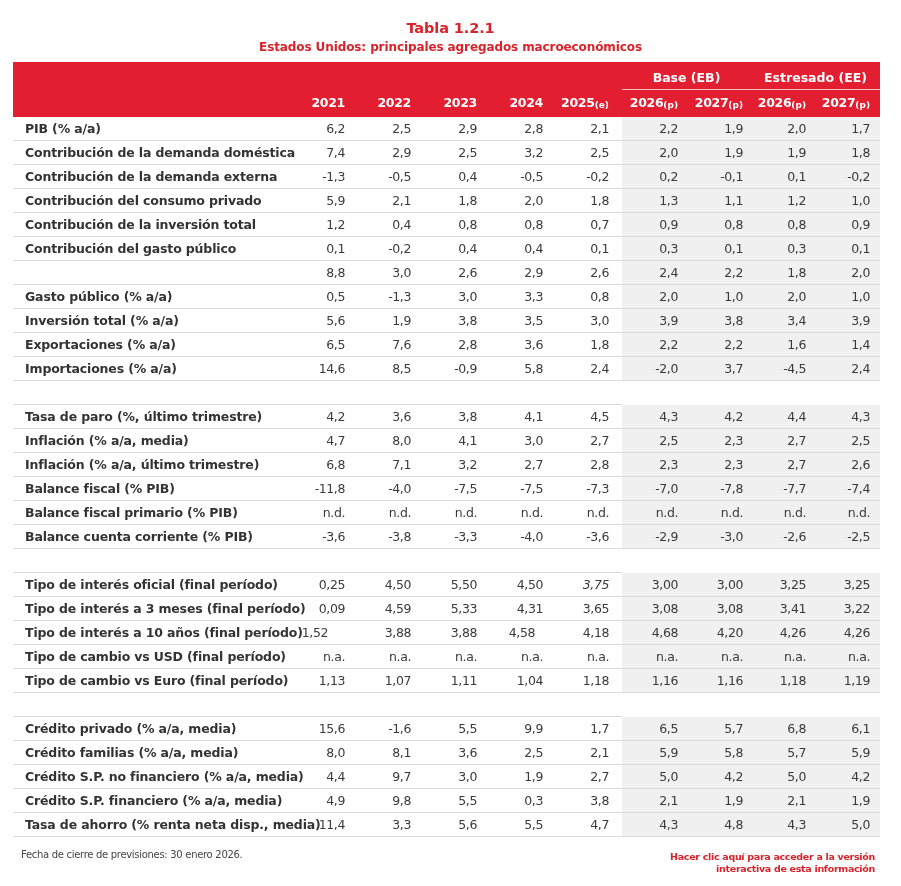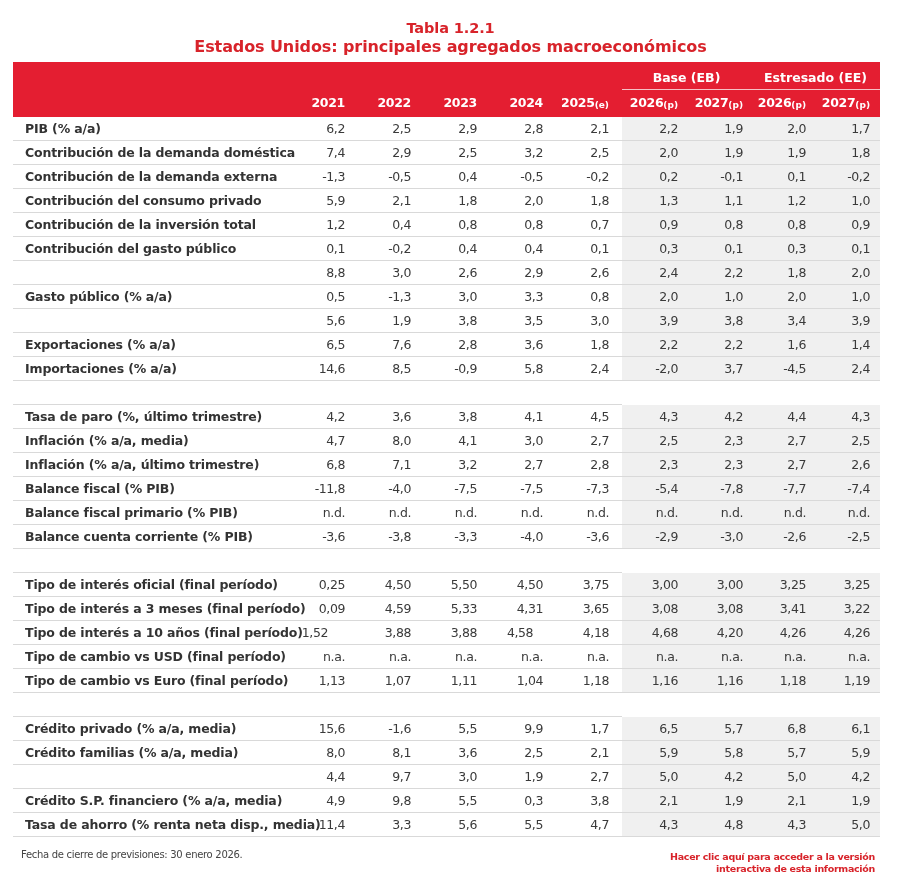--- a/index.html
+++ b/index.html
@@ -1,21 +1,21 @@
 <!DOCTYPE html>
 <html><head>
 <meta charset="utf-8">
 <style>
   html, body { margin: 0; padding: 0; background: #ffffff; }
   body { width: 901px; height: 886px; position: relative; overflow: hidden;
          font-family: "DejaVu Sans", sans-serif; color: #2b2b2b; }
   .title { position: absolute; left: 0; width: 901px; text-align: center;
            color: #d8232a; font-weight: bold; font-size: 14.5px; line-height: 18px; letter-spacing: -0.1px; }
   .title.t1 { top: 19px; }
-  .title.t2 { top: 38px; font-size: 16px; }
+  .title.t2 { top: 38px; font-size: 12px; }
   .header { position: absolute; left: 13px; top: 62px; width: 867px; height: 55px; background: #e41e31; }
   .header .grp { position: absolute; top: 5px; height: 22px; line-height: 22px; color: #fff;
                  font-weight: bold; font-size: 12.5px; text-align: center; }
   .header .rule { position: absolute; left: 609px; width: 258px; top: 27px; height: 1px; background: #f6c0c5; }
   .header .yr { position: absolute; top: 30px; height: 22px; line-height: 22px; color: #fff;
                 font-weight: bold; font-size: 12.5px; text-align: right; letter-spacing: -0.3px; }
   .header .yr sub { font-size: 9px; vertical-align: -1px; letter-spacing: 0; }
   .table { position: absolute; left: 13px; top: 117px; width: 867px; }
   .graybg { position: absolute; left: 609px; top: 0; width: 258px; background: #f0f0f0; }
   .row { position: relative; height: 24px; border-bottom: 1px solid #d9d9d9; box-sizing: border-box; }
@@ -144,20 +144,21 @@
         <div class="val" style="left: 336px; width: 62px;">-1,3</div>
         <div class="val" style="left: 402px; width: 62px;">3,0</div>
         <div class="val" style="left: 468px; width: 62px;">3,3</div>
         <div class="val" style="left: 534px; width: 62px;">0,8</div>
         <div class="val" style="left: 603px; width: 62px;">2,0</div>
         <div class="val" style="left: 668px; width: 62px;">1,0</div>
         <div class="val" style="left: 731px; width: 62px;">2,0</div>
         <div class="val" style="left: 795px; width: 62px;">1,0</div>
       </div>
       <div class="row">
+        <div class="lab">Inversión total (% a/a)</div>
         <div class="val" style="left: 270px; width: 62px;">5,6</div>
         <div class="val" style="left: 336px; width: 62px;">1,9</div>
         <div class="val" style="left: 402px; width: 62px;">3,8</div>
         <div class="val" style="left: 468px; width: 62px;">3,5</div>
         <div class="val" style="left: 534px; width: 62px;">3,0</div>
         <div class="val" style="left: 603px; width: 62px;">3,9</div>
         <div class="val" style="left: 668px; width: 62px;">3,8</div>
         <div class="val" style="left: 731px; width: 62px;">3,4</div>
         <div class="val" style="left: 795px; width: 62px;">3,9</div>
       </div>
@@ -224,21 +225,21 @@
         <div class="val" style="left: 731px; width: 62px;">2,7</div>
         <div class="val" style="left: 795px; width: 62px;">2,6</div>
       </div>
       <div class="row">
         <div class="lab">Balance fiscal (% PIB)</div>
         <div class="val" style="left: 270px; width: 62px;">-11,8</div>
         <div class="val" style="left: 336px; width: 62px;">-4,0</div>
         <div class="val" style="left: 402px; width: 62px;">-7,5</div>
         <div class="val" style="left: 468px; width: 62px;">-7,5</div>
         <div class="val" style="left: 534px; width: 62px;">-7,3</div>
-        <div class="val" style="left: 603px; width: 62px;">-5,4</div>
+        <div class="val" style="left: 603px; width: 62px;">-7,0</div>
         <div class="val" style="left: 668px; width: 62px;">-7,8</div>
         <div class="val" style="left: 731px; width: 62px;">-7,7</div>
         <div class="val" style="left: 795px; width: 62px;">-7,4</div>
       </div>
       <div class="row">
         <div class="lab">Balance fiscal primario (% PIB)</div>
         <div class="val" style="left: 270px; width: 62px;">n.d.</div>
         <div class="val" style="left: 336px; width: 62px;">n.d.</div>
         <div class="val" style="left: 402px; width: 62px;">n.d.</div>
         <div class="val" style="left: 468px; width: 62px;">n.d.</div>
@@ -262,21 +263,21 @@
       </div>
       <div class="row spacer">
         <div class="fill"></div>
       </div>
       <div class="row">
         <div class="lab">Tipo de interés oficial (final período)</div>
         <div class="val" style="left: 270px; width: 62px;">0,25</div>
         <div class="val" style="left: 336px; width: 62px;">4,50</div>
         <div class="val" style="left: 402px; width: 62px;">5,50</div>
         <div class="val" style="left: 468px; width: 62px;">4,50</div>
-        <div class="val" style="left: 534px; width: 62px;">3,75</div>
+        <div class="val" style="left: 534px; width: 62px; font-style: italic;">3,75</div>
         <div class="val" style="left: 603px; width: 62px;">3,00</div>
         <div class="val" style="left: 668px; width: 62px;">3,00</div>
         <div class="val" style="left: 731px; width: 62px;">3,25</div>
         <div class="val" style="left: 795px; width: 62px;">3,25</div>
       </div>
       <div class="row">
         <div class="lab">Tipo de interés a 3 meses (final período)</div>
         <div class="val" style="left: 270px; width: 62px;">0,09</div>
         <div class="val" style="left: 336px; width: 62px;">4,59</div>
         <div class="val" style="left: 402px; width: 62px;">5,33</div>
@@ -285,21 +286,21 @@
         <div class="val" style="left: 603px; width: 62px;">3,08</div>
         <div class="val" style="left: 668px; width: 62px;">3,08</div>
         <div class="val" style="left: 731px; width: 62px;">3,41</div>
         <div class="val" style="left: 795px; width: 62px;">3,22</div>
       </div>
       <div class="row">
         <div class="lab">Tipo de interés a 10 años (final período)</div>
         <div class="val" style="left: 253px; width: 62px;">1,52</div>
         <div class="val" style="left: 336px; width: 62px;">3,88</div>
         <div class="val" style="left: 402px; width: 62px;">3,88</div>
-        <div class="val" style="left: 476px; width: 62px; text-align: center;">4,58</div>
+        <div class="val" style="left: 460px; width: 62px;">4,58</div>
         <div class="val" style="left: 534px; width: 62px;">4,18</div>
         <div class="val" style="left: 603px; width: 62px;">4,68</div>
         <div class="val" style="left: 668px; width: 62px;">4,20</div>
         <div class="val" style="left: 731px; width: 62px;">4,26</div>
         <div class="val" style="left: 795px; width: 62px;">4,26</div>
       </div>
       <div class="row">
         <div class="lab">Tipo de cambio vs USD (final período)</div>
         <div class="val" style="left: 270px; width: 62px;">n.a.</div>
         <div class="val" style="left: 336px; width: 62px;">n.a.</div>
@@ -344,20 +345,21 @@
         <div class="val" style="left: 336px; width: 62px;">8,1</div>
         <div class="val" style="left: 402px; width: 62px;">3,6</div>
         <div class="val" style="left: 468px; width: 62px;">2,5</div>
         <div class="val" style="left: 534px; width: 62px;">2,1</div>
         <div class="val" style="left: 603px; width: 62px;">5,9</div>
         <div class="val" style="left: 668px; width: 62px;">5,8</div>
         <div class="val" style="left: 731px; width: 62px;">5,7</div>
         <div class="val" style="left: 795px; width: 62px;">5,9</div>
       </div>
       <div class="row">
+        <div class="lab">Crédito S.P. no financiero (% a/a, media)</div>
         <div class="val" style="left: 270px; width: 62px;">4,4</div>
         <div class="val" style="left: 336px; width: 62px;">9,7</div>
         <div class="val" style="left: 402px; width: 62px;">3,0</div>
         <div class="val" style="left: 468px; width: 62px;">1,9</div>
         <div class="val" style="left: 534px; width: 62px;">2,7</div>
         <div class="val" style="left: 603px; width: 62px;">5,0</div>
         <div class="val" style="left: 668px; width: 62px;">4,2</div>
         <div class="val" style="left: 731px; width: 62px;">5,0</div>
         <div class="val" style="left: 795px; width: 62px;">4,2</div>
       </div>

